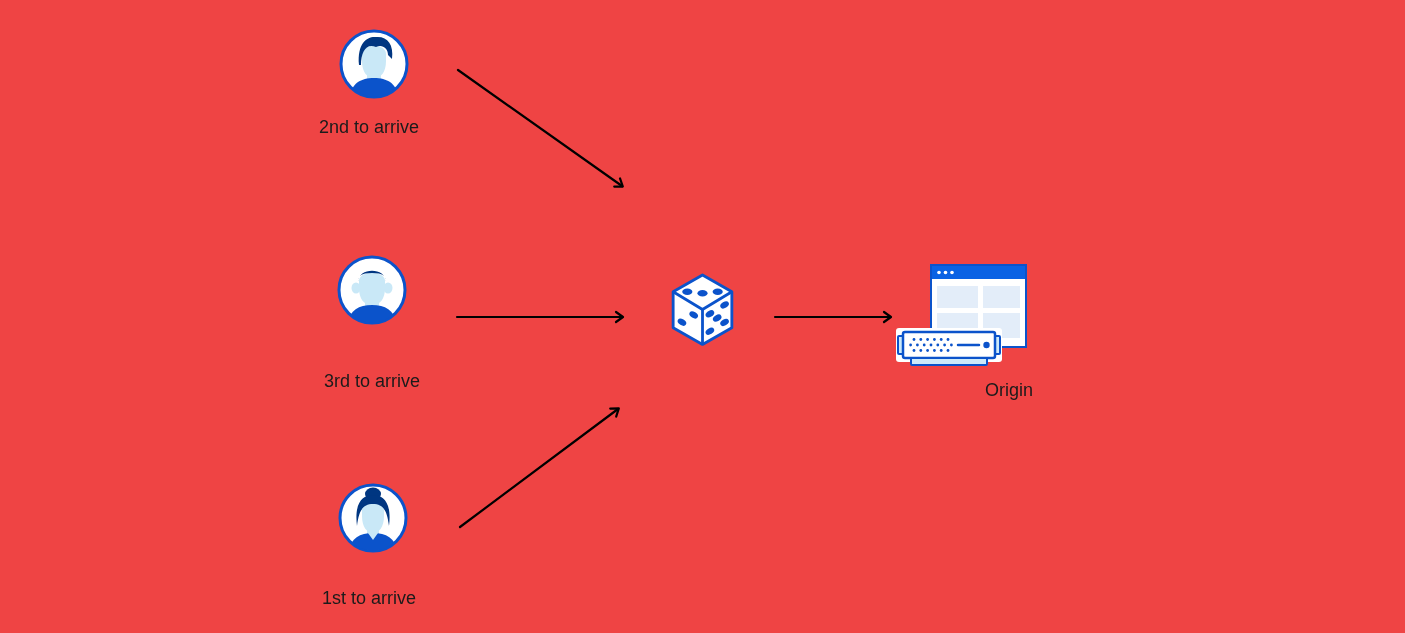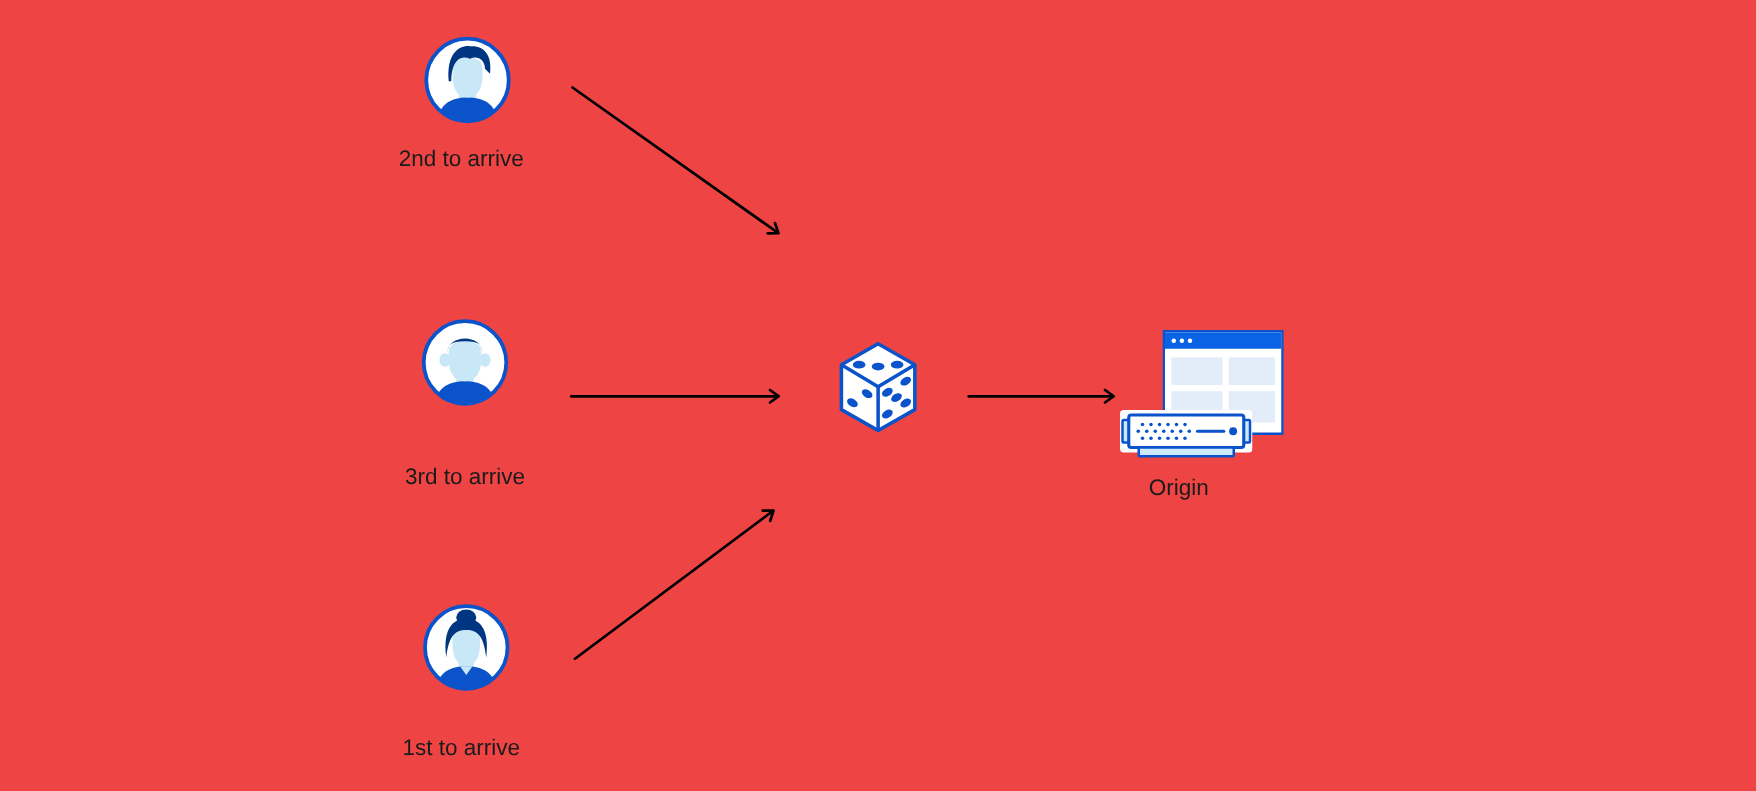--- a/index.html
+++ b/index.html
@@ -174,15 +174,15 @@
           <circle cx="38.4" cy="23.5" r="1.4"></circle>
           <circle cx="45.2" cy="23.5" r="1.4"></circle>
           <circle cx="52" cy="23.5" r="1.4"></circle>
       </g>
       <line x1="62" y1="18" x2="83" y2="18" stroke="var(--stroke-blue)" stroke-width="2.5" stroke-linecap="round"></line>
       <circle cx="90.5" cy="18" r="3.2" fill="var(--stroke-blue)"></circle>
       <rect x="15" y="31" width="76" height="7" fill="var(--light-blue)" stroke="var(--stroke-blue)" stroke-width="2" rx="1"></rect>
     </svg>
   </div>
 
-  <div class="abs node-label" style="left:868px;top:379px;width:150px;">Origin</div>
+  <div class="abs node-label" style="left:934px;top:379px;width:150px;">Origin</div>
 
 </div>
 
 </body></html>

